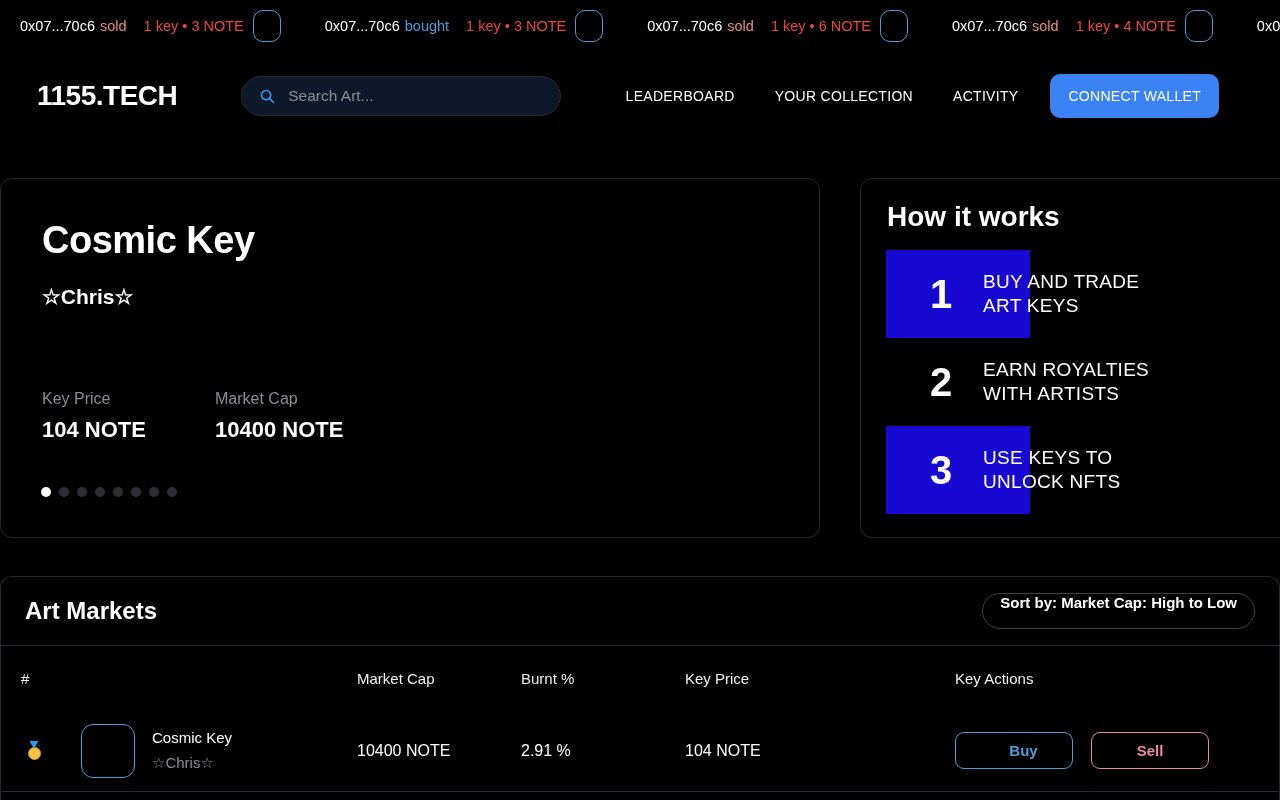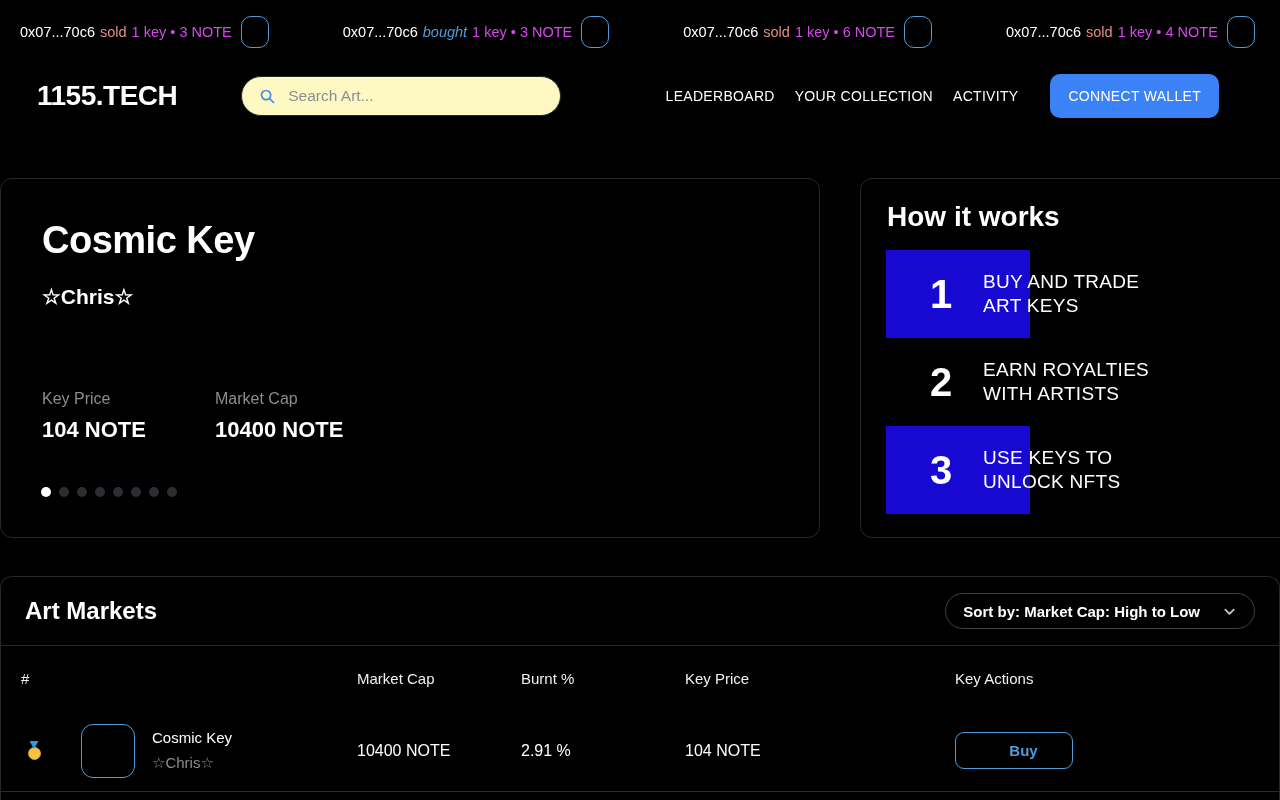--- a/index.html
+++ b/index.html
@@ -1,39 +1,39 @@
 <!DOCTYPE html>
 <html><head>
 <meta charset="utf-8">
 <style>
   * { margin:0; padding:0; box-sizing:border-box; }
   html,body { width:1280px; height:800px; background:#000; overflow:hidden;
               font-family:"Liberation Sans", sans-serif; color:#fff; position:relative; }
 
   
-  .ticker { position:absolute; top:16px; left:0; width:1280px; height:44px;
-            display:flex; align-items:flex-start; padding-left:20px; gap:74px;
+  .ticker { position:absolute; top:4px; left:0; width:1280px; height:44px;
+            display:flex; align-items:center; padding-left:20px; gap:44px;
             overflow:hidden; white-space:nowrap; }
   .ticker-item { display:flex; align-items:center; font-size:14.5px; flex:none; }
   .ticker-item .addr { color:#fff; }
   .ticker-item .action { margin:0 5px; }
   .action-sold { color:#e68d86; }
-  .action-bought { color:#4f9ddb;font-style:italic; }
-  .ticker-item .detail { color:#d946ef; }
+  .action-bought { color:#4f9ddb; }
+  .ticker-item .detail { color:#ef4444;margin-left:12px; }
   .ticker-thumb { width:28px; height:32px; border:1.5px solid #4f9ddb; border-radius:10px;
                   margin-left:9px; background:#000; flex:none; }
 
   
   .header { position:absolute; top:64px; left:0; width:1256px; height:64px;
             display:flex; align-items:center; }
   .logo { margin-left:37px; font-size:28px; font-weight:800; letter-spacing:-0.5px; color:#fff; }
   .search { margin-left:64px; width:320px; height:40px; border:1px solid #26282c; border-radius:20px;
-            background:#fef9c3; display:flex; align-items:center; padding-left:17px; }
+            background:#0f172a; display:flex; align-items:center; padding-left:17px; }
   .search-placeholder { margin-left:12px; color:#8b8e94; font-size:15.5px; }
-  .nav { margin-left:auto; display:flex; align-items:center; gap:20px; }
+  .nav { margin-left:auto; display:flex; align-items:center; gap:40px; }
   .nav-item { font-size:14px; font-weight:500; letter-spacing:0.3px; color:#fff; cursor:pointer; }
   .connect-btn { margin-left:32px; margin-right:37px; height:44px; padding:0 18px;
                  background:#3b82f6; border:none; border-radius:10px; color:#fff;
                  font-size:14px; font-weight:500; letter-spacing:0.3px;
                  font-family:"Liberation Sans", sans-serif; cursor:pointer;
                  display:flex; align-items:center; }
 
   
   .card { position:absolute; border:1px solid #26282c; border-radius:12px; background:#000; }
   .hero-card { left:0; top:178px; width:820px; height:360px; }
@@ -63,21 +63,21 @@
 
   
   .markets { position:absolute; left:0; top:576px; width:1280px; height:224px;
              border:1px solid #26282c; border-bottom:none; border-radius:12px 12px 0 0; background:#000; }
   .markets-head { height:69px; display:flex; align-items:center; padding:0 24px;
                   border-bottom:1px solid #23262c; }
   .markets-title { font-size:24px; font-weight:700; }
   .sort-pill { margin-left:auto; height:36px; border:1px solid #3e4045; border-radius:18px;
                background:transparent; color:#fff; display:flex; align-items:center;
                padding:0 17px; gap:22px; font-size:15px; font-weight:700; cursor:pointer;
-               font-family:"Liberation Sans", sans-serif; }
+               font-family:"Liberation Sans", sans-serif;flex-direction:column; }
   .tgrid { display:grid; grid-template-columns:336px 164px 164px 270px 1fr;
            align-items:center; padding-left:20px; }
   .thead { height:64px; font-size:15px; font-weight:500; color:#eef0f2; }
   .trow { height:82px; border-bottom:1px solid #272b36; font-size:16px; }
   .row-id { display:flex; align-items:center; }
   .medal { width:18px; margin-left:4px; margin-right:38px; display:flex; flex-direction:column; align-items:center; }
   .medal-ribbon { width:9px; height:8px; background:#2d9cdb; clip-path:polygon(0 0,100% 0,50% 100%); }
   .medal-circle { width:13px; height:13px; border-radius:50%; background:#f6c344;
                   border:1px solid #d9a520; margin-top:-2px; }
   .row-thumb { width:54px; height:54px; border:1.5px solid #4f9ddb; border-radius:12px; background:#000; flex:none; }
@@ -222,15 +222,16 @@
       <span class="row-names">
         <div class="row-name">Cosmic Key</div>
         <div class="row-artist">☆Chris☆</div>
       </span>
     </div>
     <span>10400 NOTE</span>
     <span>2.91 %</span>
     <span>104 NOTE</span>
     <span class="actions">
       <button class="act-btn buy-btn">Buy</button>
+      <button class="act-btn sell-btn">Sell</button>
     </span>
   </div>
 </div>
 
 </body></html>

